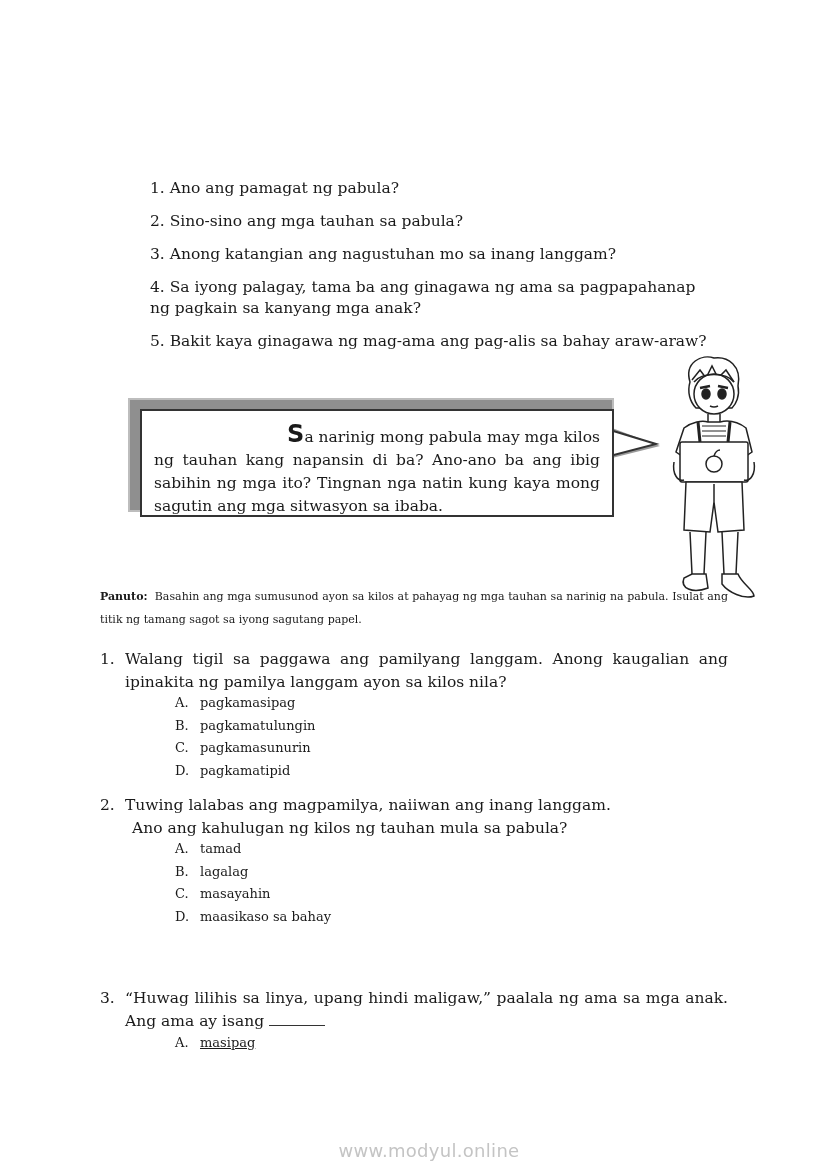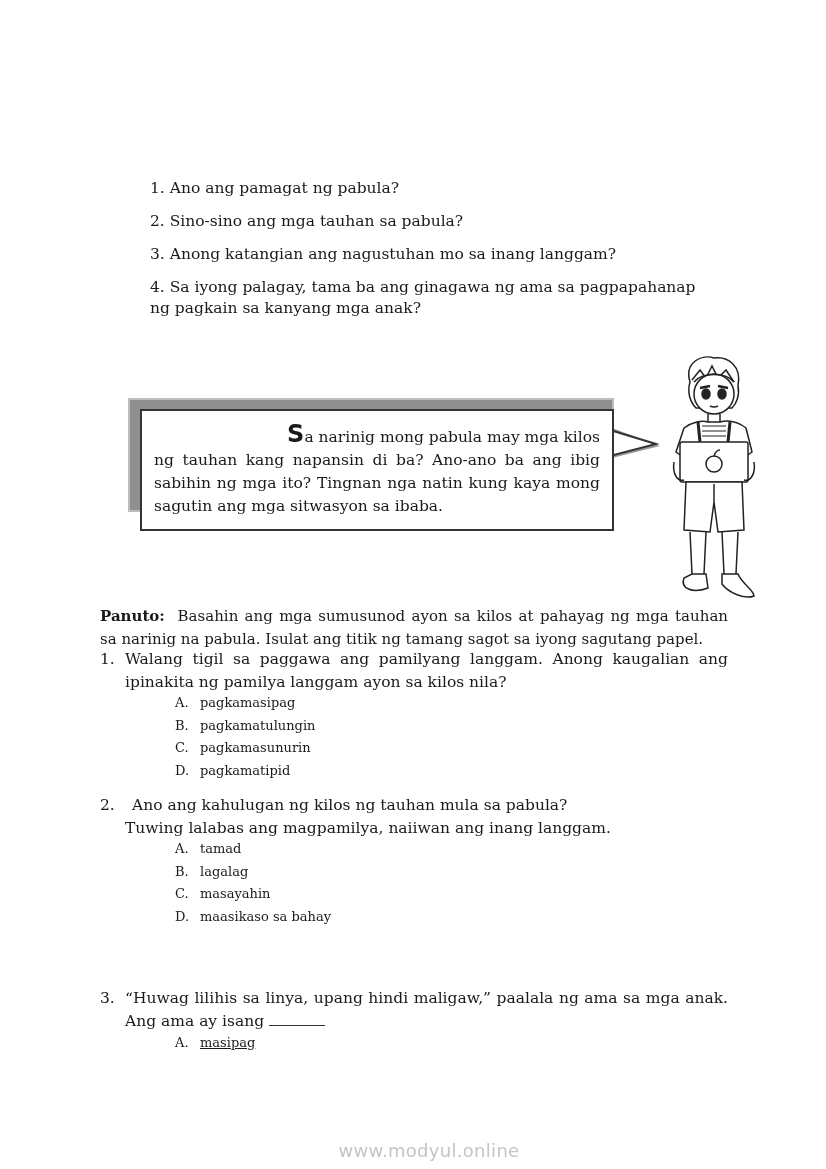--- a/index.html
+++ b/index.html
@@ -6,30 +6,30 @@
   body { width: 826px; height: 1169px; position: relative; overflow: hidden;
          font-family: "DejaVu Serif", "Liberation Serif", serif; color: #1a1a1a; }
   .abs { position: absolute; margin-top: 15px; }
   .q-list { left: 150px; top: 163px; width: 600px; font-size: 15.5px; line-height: 21px; }
   .q-list .q { margin: 0 0 12px 0; }
   .q-list .q .cont { display: block; padding-left: 0; }
 
   .callout { left: 128px; top: 383px; width: 540px; height: 130px; }
   .callout .shadow { position: absolute; left: 0; top: 0; width: 482px; height: 110px;
                      background: #8f8f8f; border: 2px solid #bdbdbd; }
-  .callout .box { position: absolute; left: 12px; top: 11px; width: 474px; height: 122px;
+  .callout .box { position: absolute; left: 12px; top: 11px; width: 474px; height: 108px;
                   background: #fff; border: 2px solid #333; box-sizing: border-box;
                   padding: 12px 12px 0 12px; font-size: 15.5px; line-height: 23px; text-align: justify; }
   .callout .box .first { display: block; text-align: right; }
   .callout .box .drop { font-weight: bold; font-size: 24px; font-family: "DejaVu Sans", sans-serif; }
   .callout svg.arrow { position: absolute; left: 470px; top: 10px; }
 
   .kid { left: 662px; top: 337px; width: 100px; height: 250px; }
 
-  .panuto { left: 100px; top: 590px; width: 628px; font-size: 15px; line-height: 22.5px; text-align: justify; }
+  .panuto { left: 100px; top: 571px; width: 628px; font-size: 11px; line-height: 22.5px; text-align: justify; }
   .panuto b { font-weight: bold; }
   .item { position: absolute; left: 100px; width: 628px; font-size: 15.5px; line-height: 22.5px; text-align: justify; }
   .item .num { position: absolute; left: 0; top: 0; }
   .item .text { display: block; padding-left: 25px; }
   .opts { position: absolute; left: 175px; font-size: 13px; line-height: 22.5px; }
   .opts .opt { white-space: nowrap; }
   .opts .letter { display: inline-block; width: 25px; }
   .blank { display: inline-block; width: 56px; border-bottom: 1px solid #333; height: 14px; vertical-align: baseline; }
   .footer { left: 16px; width: 826px; top: 1125px; text-align: center; font-family: "DejaVu Sans", sans-serif;
             font-size: 18px; color: #c4c4c4; letter-spacing: 0.3px; }
@@ -47,20 +47,24 @@
     <span>Sino-sino ang mga tauhan sa pabula?</span>
   </div>
   <div class="q">
     <span>3.</span>
     <span>Anong katangian ang nagustuhan mo sa inang langgam?</span>
   </div>
   <div class="q">
     <span>4.</span>
     <span>Sa iyong palagay, tama ba ang ginagawa ng ama sa pagpapahanap</span>
     <span class="cont">ng pagkain sa kanyang mga anak?</span>
+  </div>
+  <div class="q">
+    <span>5.</span>
+    <span>Bakit kaya ginagawa ng mag-ama ang pag-alis sa bahay araw-araw?</span>
   </div>
 </div>
 
 <div class="abs callout">
   <div class="shadow"></div>
   <svg class="arrow" width="70" height="60" viewBox="0 0 70 60">
     <polygon points="2,14 14,14 14,20 62,38 14,50 14,56 2,56" fill="#9a9a9a"></polygon>
     <polygon points="12,22 58,36 12,48" fill="#ffffff" stroke="#333" stroke-width="2"></polygon>
     <rect x="9" y="23" width="6" height="24" fill="#ffffff"></rect>
   </svg>
@@ -116,22 +120,22 @@
 </div>
 <div class="opts" style="top:692px;">
   <div class="opt"><span class="letter">A.</span><span>pagkamasipag</span></div>
   <div class="opt"><span class="letter">B.</span><span>pagkamatulungin</span></div>
   <div class="opt"><span class="letter">C.</span><span>pagkamasunurin</span></div>
   <div class="opt"><span class="letter">D.</span><span>pagkamatipid</span></div>
 </div>
 
 <div class="item" style="top:794px;">
   <span class="num">2.</span>
+  <span class="text">Tuwing lalabas ang magpamilya, naiiwan ang inang langgam.</span>
   <span class="text" style="padding-left:32px;">Ano ang kahulugan ng kilos ng tauhan mula sa pabula?</span>
-  <span class="text">Tuwing lalabas ang magpamilya, naiiwan ang inang langgam.</span>
 </div>
 <div class="opts" style="top:838px;">
   <div class="opt"><span class="letter">A.</span><span>tamad</span></div>
   <div class="opt"><span class="letter">B.</span><span>lagalag</span></div>
   <div class="opt"><span class="letter">C.</span><span>masayahin</span></div>
   <div class="opt"><span class="letter">D.</span><span>maasikaso sa bahay</span></div>
 </div>
 
 <div class="item" style="top:987px;">
   <span class="num">3.</span>

